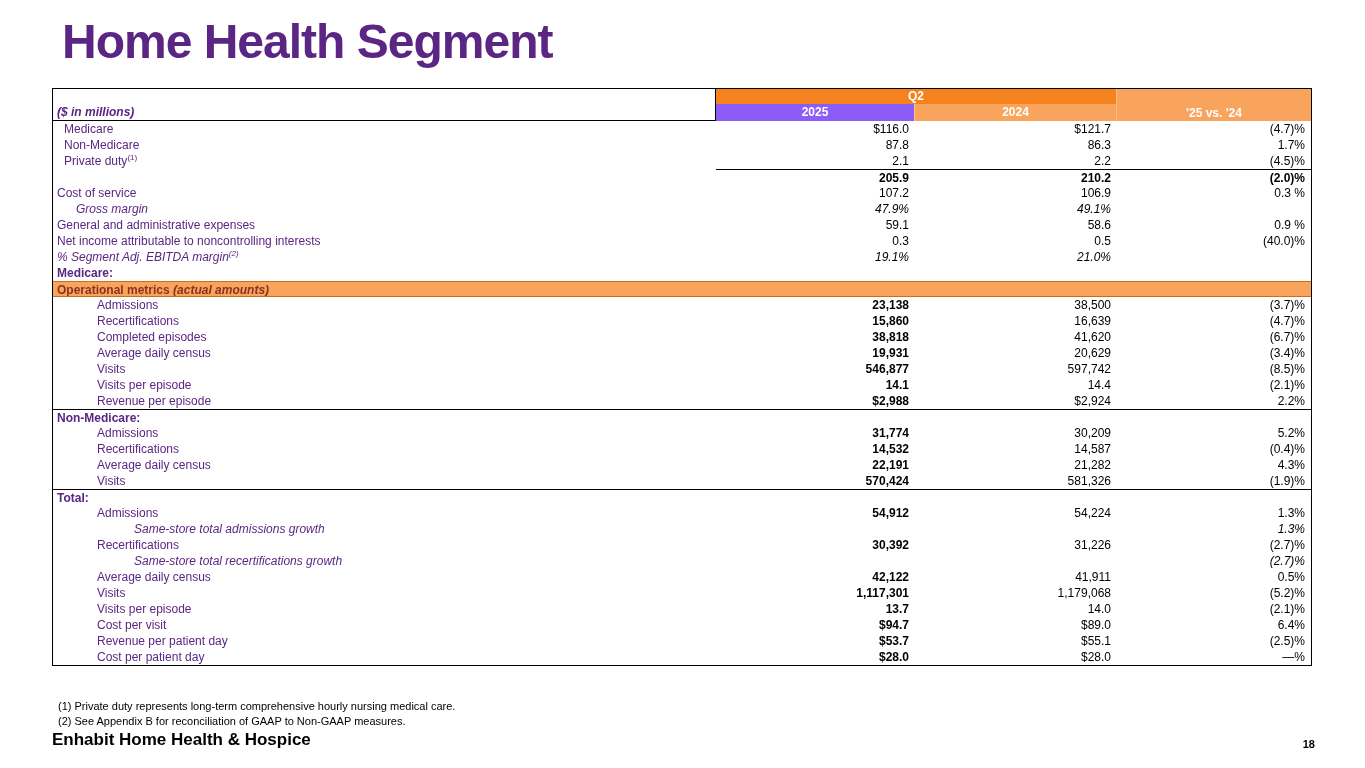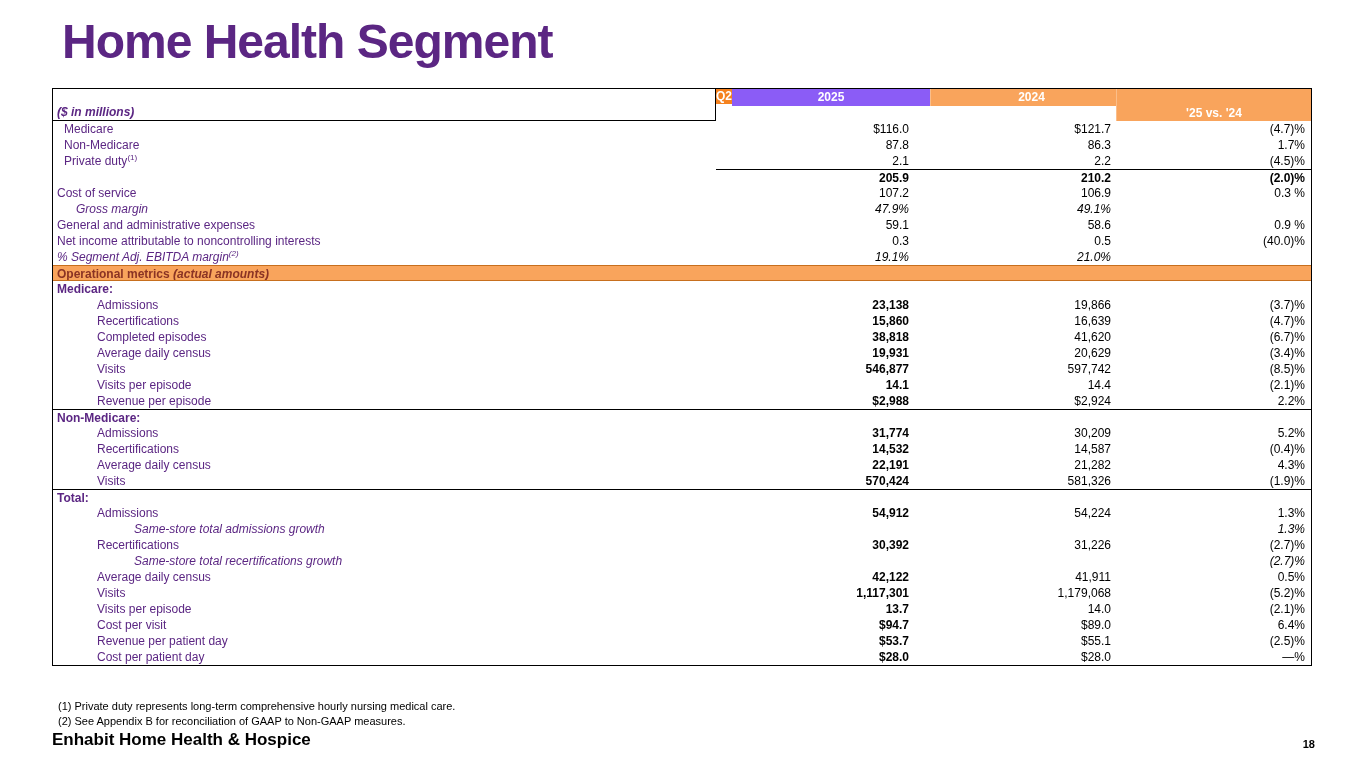--- a/index.html
+++ b/index.html
@@ -20,21 +20,21 @@
     width: 1260px; border: 1px solid #000;
     font-size: 12px; color: #000; background: #fff;
   }
   
   .thead { display: flex; height: 32px; }
   .h-label {
     width: 663px; border-right: 1px solid #000; border-bottom: 1px solid #000;
     display: flex; align-items: flex-end; padding: 0 0 1px 4px;
     color: #5B2683; font-weight: bold; font-style: italic; background: #fff;
   }
-  .h-mid { width: 400px; display: flex; flex-direction: row; }
+  .h-mid { width: 400px; display: flex; flex-direction: column; }
   .h-q2 {
     height: 15px; background: #F5821F; color: #fff; font-weight: bold;
     text-align: center; line-height: 15px;
   }
   .h-years { height: 17px; display: flex; }
   .h-year1 { width: 198px; background: #8b5cf6; color: #fff; font-weight: bold; text-align: center; line-height: 17px; }
   .h-year2 { width: 202px; background: #F9A45C; color: #fff; font-weight: bold; text-align: center; line-height: 17px; border-left: 1px solid #FBBE8A; }
   .h-chg {
     width: 195px; background: #F9A45C; color: #fff; font-weight: bold;
     display: flex; align-items: flex-end; justify-content: center; padding-bottom: 1px;
@@ -153,36 +153,36 @@
           <div class="c-num">0.3</div>
           <div class="c-num2">0.5</div>
           <div class="c-chg">(40.0)%</div>
         </div>
         <div class="row italic ind0">
           <div class="c-label"><span>% Segment Adj. EBITDA margin</span><sup>(2)</sup></div>
           <div class="c-num">19.1%</div>
           <div class="c-num2">21.0%</div>
           <div class="c-chg"></div>
         </div>
+        <div class="row section ind0">
+          <div class="c-label"><span>Medicare:</span></div>
+          <div class="c-num"></div>
+          <div class="c-num2"></div>
+          <div class="c-chg"></div>
+        </div>
         <div class="row orange ind0">
           <div class="c-label"><span>Operational metrics</span><span class="it"> (actual amounts)</span></div>
           <div class="c-num"></div>
           <div class="c-num2"></div>
           <div class="c-chg"></div>
         </div>
-        <div class="row section ind0">
-          <div class="c-label"><span>Medicare:</span></div>
-          <div class="c-num"></div>
-          <div class="c-num2"></div>
-          <div class="c-chg"></div>
-        </div>
         <div class="row op ind4">
           <div class="c-label"><span>Admissions</span></div>
           <div class="c-num">23,138</div>
-          <div class="c-num2">19,866</div>
+          <div class="c-num2">38,500</div>
           <div class="c-chg">(3.7)%</div>
         </div>
         <div class="row op ind4">
           <div class="c-label"><span>Recertifications</span></div>
           <div class="c-num">15,860</div>
           <div class="c-num2">16,639</div>
           <div class="c-chg">(4.7)%</div>
         </div>
         <div class="row op ind4">
           <div class="c-label"><span>Completed episodes</span></div>

